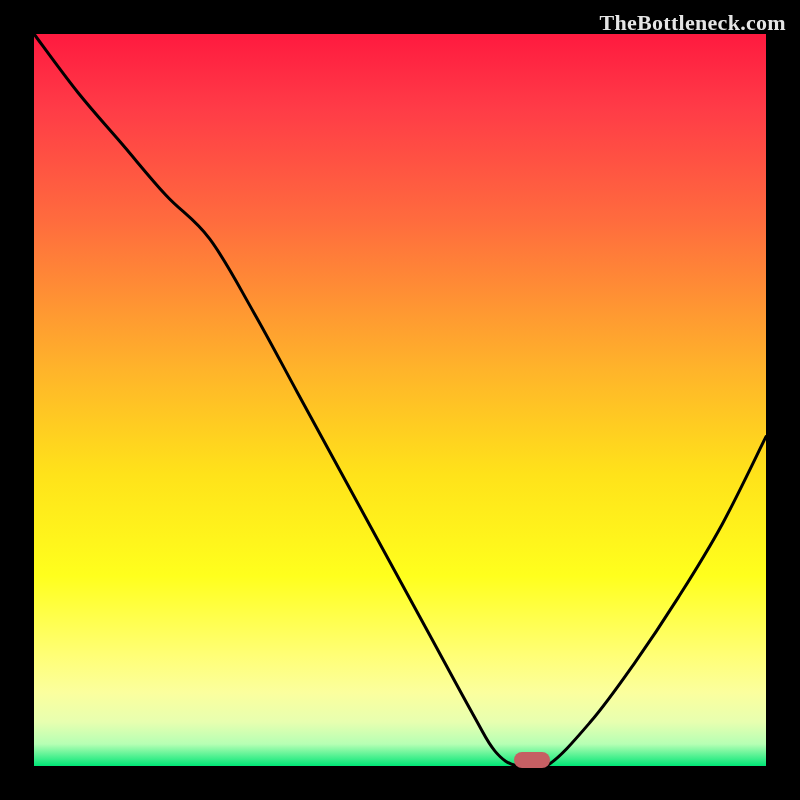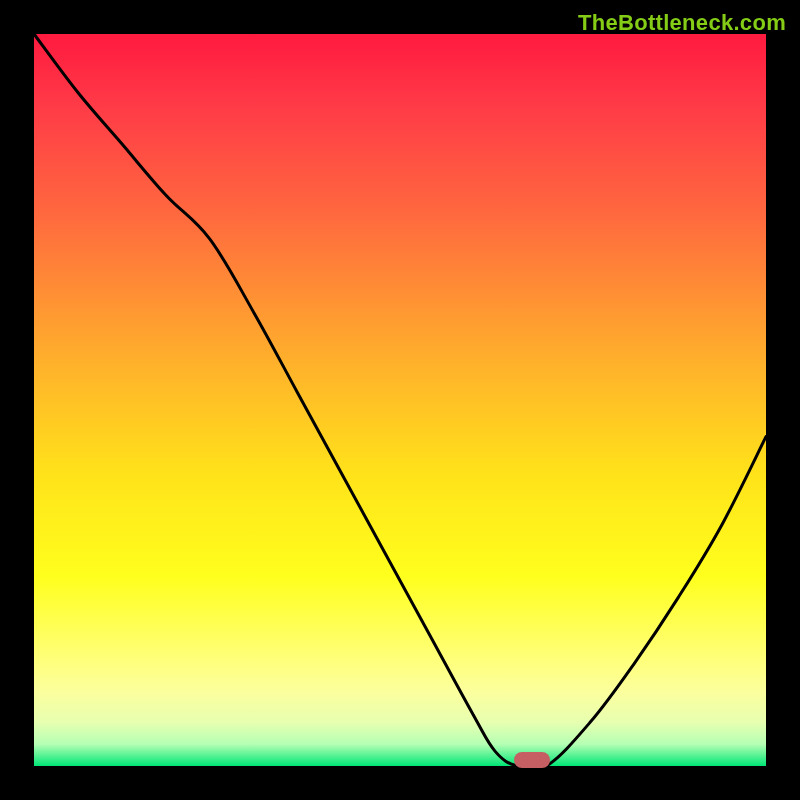--- a/index.html
+++ b/index.html
@@ -48,24 +48,24 @@
     width: 36px;
     height: 16px;
     background: #c55f63;
     border-radius: 8px;
     transform: translate(-50%, -50%);
   }
   .watermark {
     position: absolute;
     top: 10px;
     right: 14px;
-    font-family: Liberation Sans, sans-serif;
+    font-family: Liberation Serif, serif;
     font-size: 22px;
     font-weight: 600;
-    color: #84cc16;
+    color: #e5e5e5;
     letter-spacing: 0.3px;
   }
 </style>
 </head>
 <body>
 
 <div class="container">
   <div class="watermark">TheBottleneck.com</div>
   <div class="plot-area">
     <svg class="curve" viewBox="0 0 732 732" preserveAspectRatio="none">

